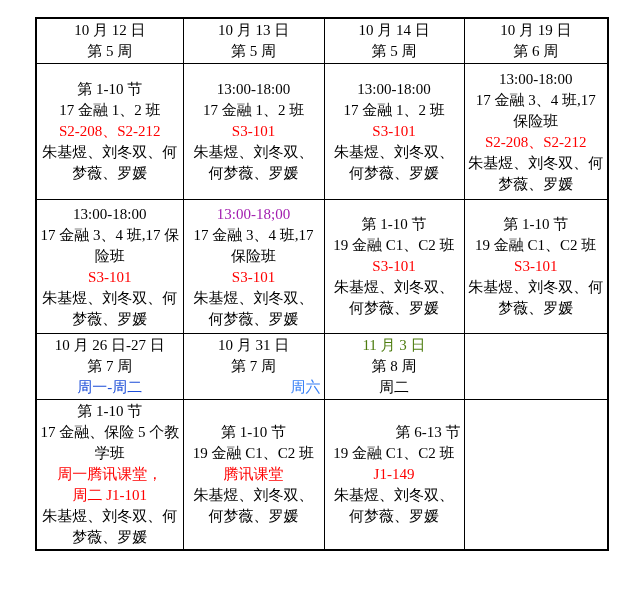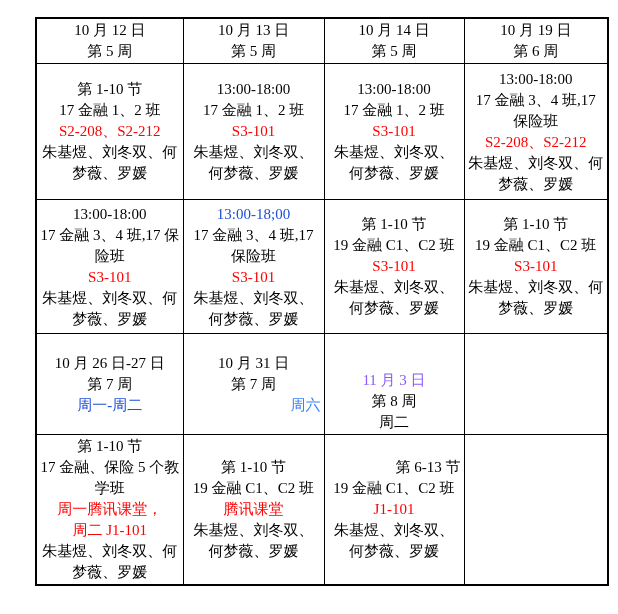--- a/index.html
+++ b/index.html
@@ -96,21 +96,21 @@
           </td>
         </tr>
         <tr style="height: 134px;">
           <td>
             <div class="line" style="color: rgb(0, 0, 0);">13:00-18:00</div>
             <div class="line" style="color: rgb(0, 0, 0);">17 金融 3、4 班,17 保险班</div>
             <div class="line red" style="color: rgb(255, 0, 0);">S3-101</div>
             <div class="line" style="color: rgb(0, 0, 0);">朱基煜、刘冬双、何梦薇、罗媛</div>
           </td>
           <td>
-            <div class="line" style="color: #1d4ed8;">13:00-18;00</div>
+            <div class="line" style="color: #a21caf;">13:00-18;00</div>
             <div class="line" style="color: rgb(0, 0, 0);">17 金融 3、4 班,17 保险班</div>
             <div class="line red" style="color: rgb(255, 0, 0);">S3-101</div>
             <div class="line" style="color: rgb(0, 0, 0);">朱基煜、刘冬双、何梦薇、罗媛</div>
           </td>
           <td>
             <div class="line" style="color: rgb(0, 0, 0);">第 1-10 节</div>
             <div class="line" style="color: rgb(0, 0, 0);">19 金融 C1、C2 班</div>
             <div class="line red" style="color: rgb(255, 0, 0);">S3-101</div>
             <div class="line" style="color: rgb(0, 0, 0);">朱基煜、刘冬双、何梦薇、罗媛</div>
           </td>
@@ -126,21 +126,21 @@
             <div class="line" style="color: rgb(0, 0, 0); font-family: Liberation Serif, serif;">10 月 26 日-27 日</div>
             <div class="line" style="color: rgb(0, 0, 0);">第 7 周</div>
             <div class="line" style="color: #1d4ed8;">周一-周二</div>
           </td>
           <td>
             <div class="line" style="color: rgb(0, 0, 0);">10 月 31 日</div>
             <div class="line" style="color: rgb(0, 0, 0);">第 7 周</div>
             <div class="line" style="color: #3b82f6; text-align: right;">周六</div>
           </td>
           <td>
-            <div class="line" style="color: #8b5cf6; margin-top: 35px;">11 月 3 日</div>
+            <div class="line" style="color: #4d7c0f;">11 月 3 日</div>
             <div class="line" style="color: rgb(0, 0, 0);">第 8 周</div>
             <div class="line" style="color: rgb(0, 0, 0);">周二</div>
           </td>
           <td></td>
         </tr>
         <tr style="height: 144px;">
           <td>
             <div class="line" style="color: rgb(0, 0, 0);">第 1-10 节</div>
             <div class="line" style="color: rgb(0, 0, 0);">17 金融、保险 5 个教学班</div>
             <div class="line red" style="color: rgb(255, 0, 0);">周一腾讯课堂，</div>
@@ -149,20 +149,20 @@
           </td>
           <td>
             <div class="line" style="color: rgb(0, 0, 0);">第 1-10 节</div>
             <div class="line" style="color: rgb(0, 0, 0);">19 金融 C1、C2 班</div>
             <div class="line red" style="color: rgb(255, 0, 0);">腾讯课堂</div>
             <div class="line" style="color: rgb(0, 0, 0);">朱基煜、刘冬双、何梦薇、罗媛</div>
           </td>
           <td>
             <div class="line" style="color: rgb(0, 0, 0); text-align: right;">第 6-13 节</div>
             <div class="line" style="color: rgb(0, 0, 0);">19 金融 C1、C2 班</div>
-            <div class="line red" style="color: rgb(255, 0, 0);">J1-101</div>
+            <div class="line red" style="color: rgb(255, 0, 0);">J1-149</div>
             <div class="line" style="color: rgb(0, 0, 0);">朱基煜、刘冬双、何梦薇、罗媛</div>
           </td>
           <td></td>
         </tr>
       </tbody>
   </table>
 </div>
 
 </body></html>

